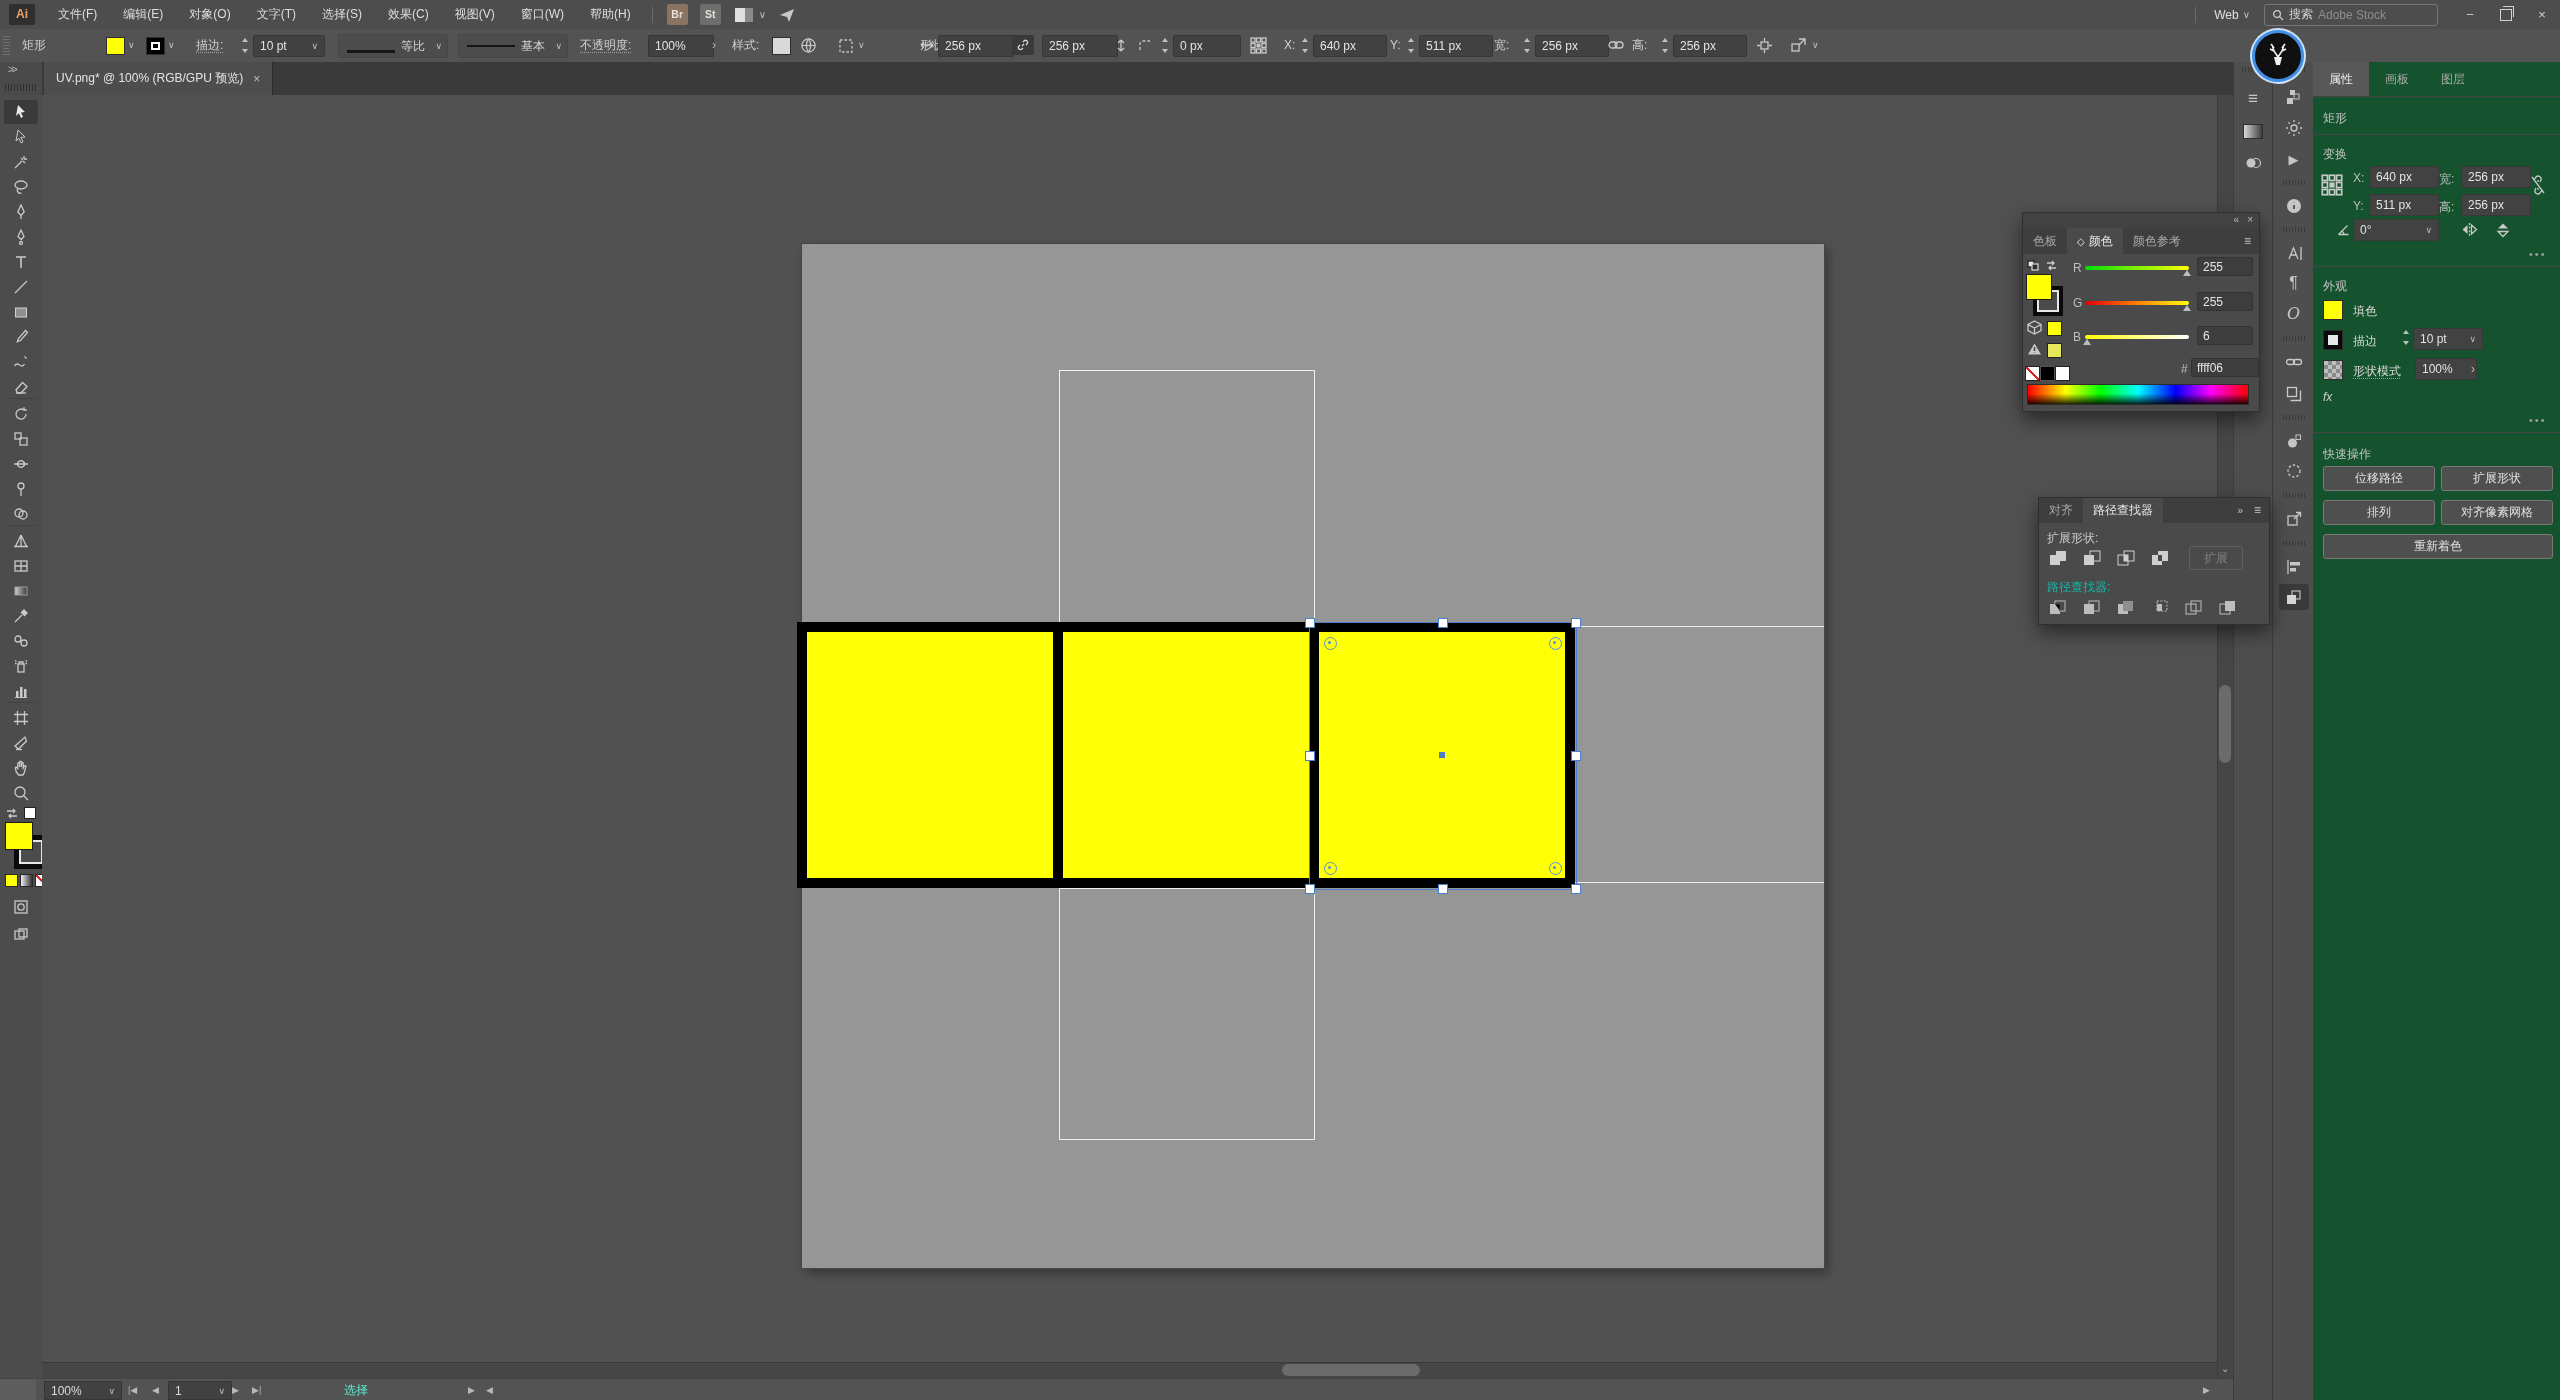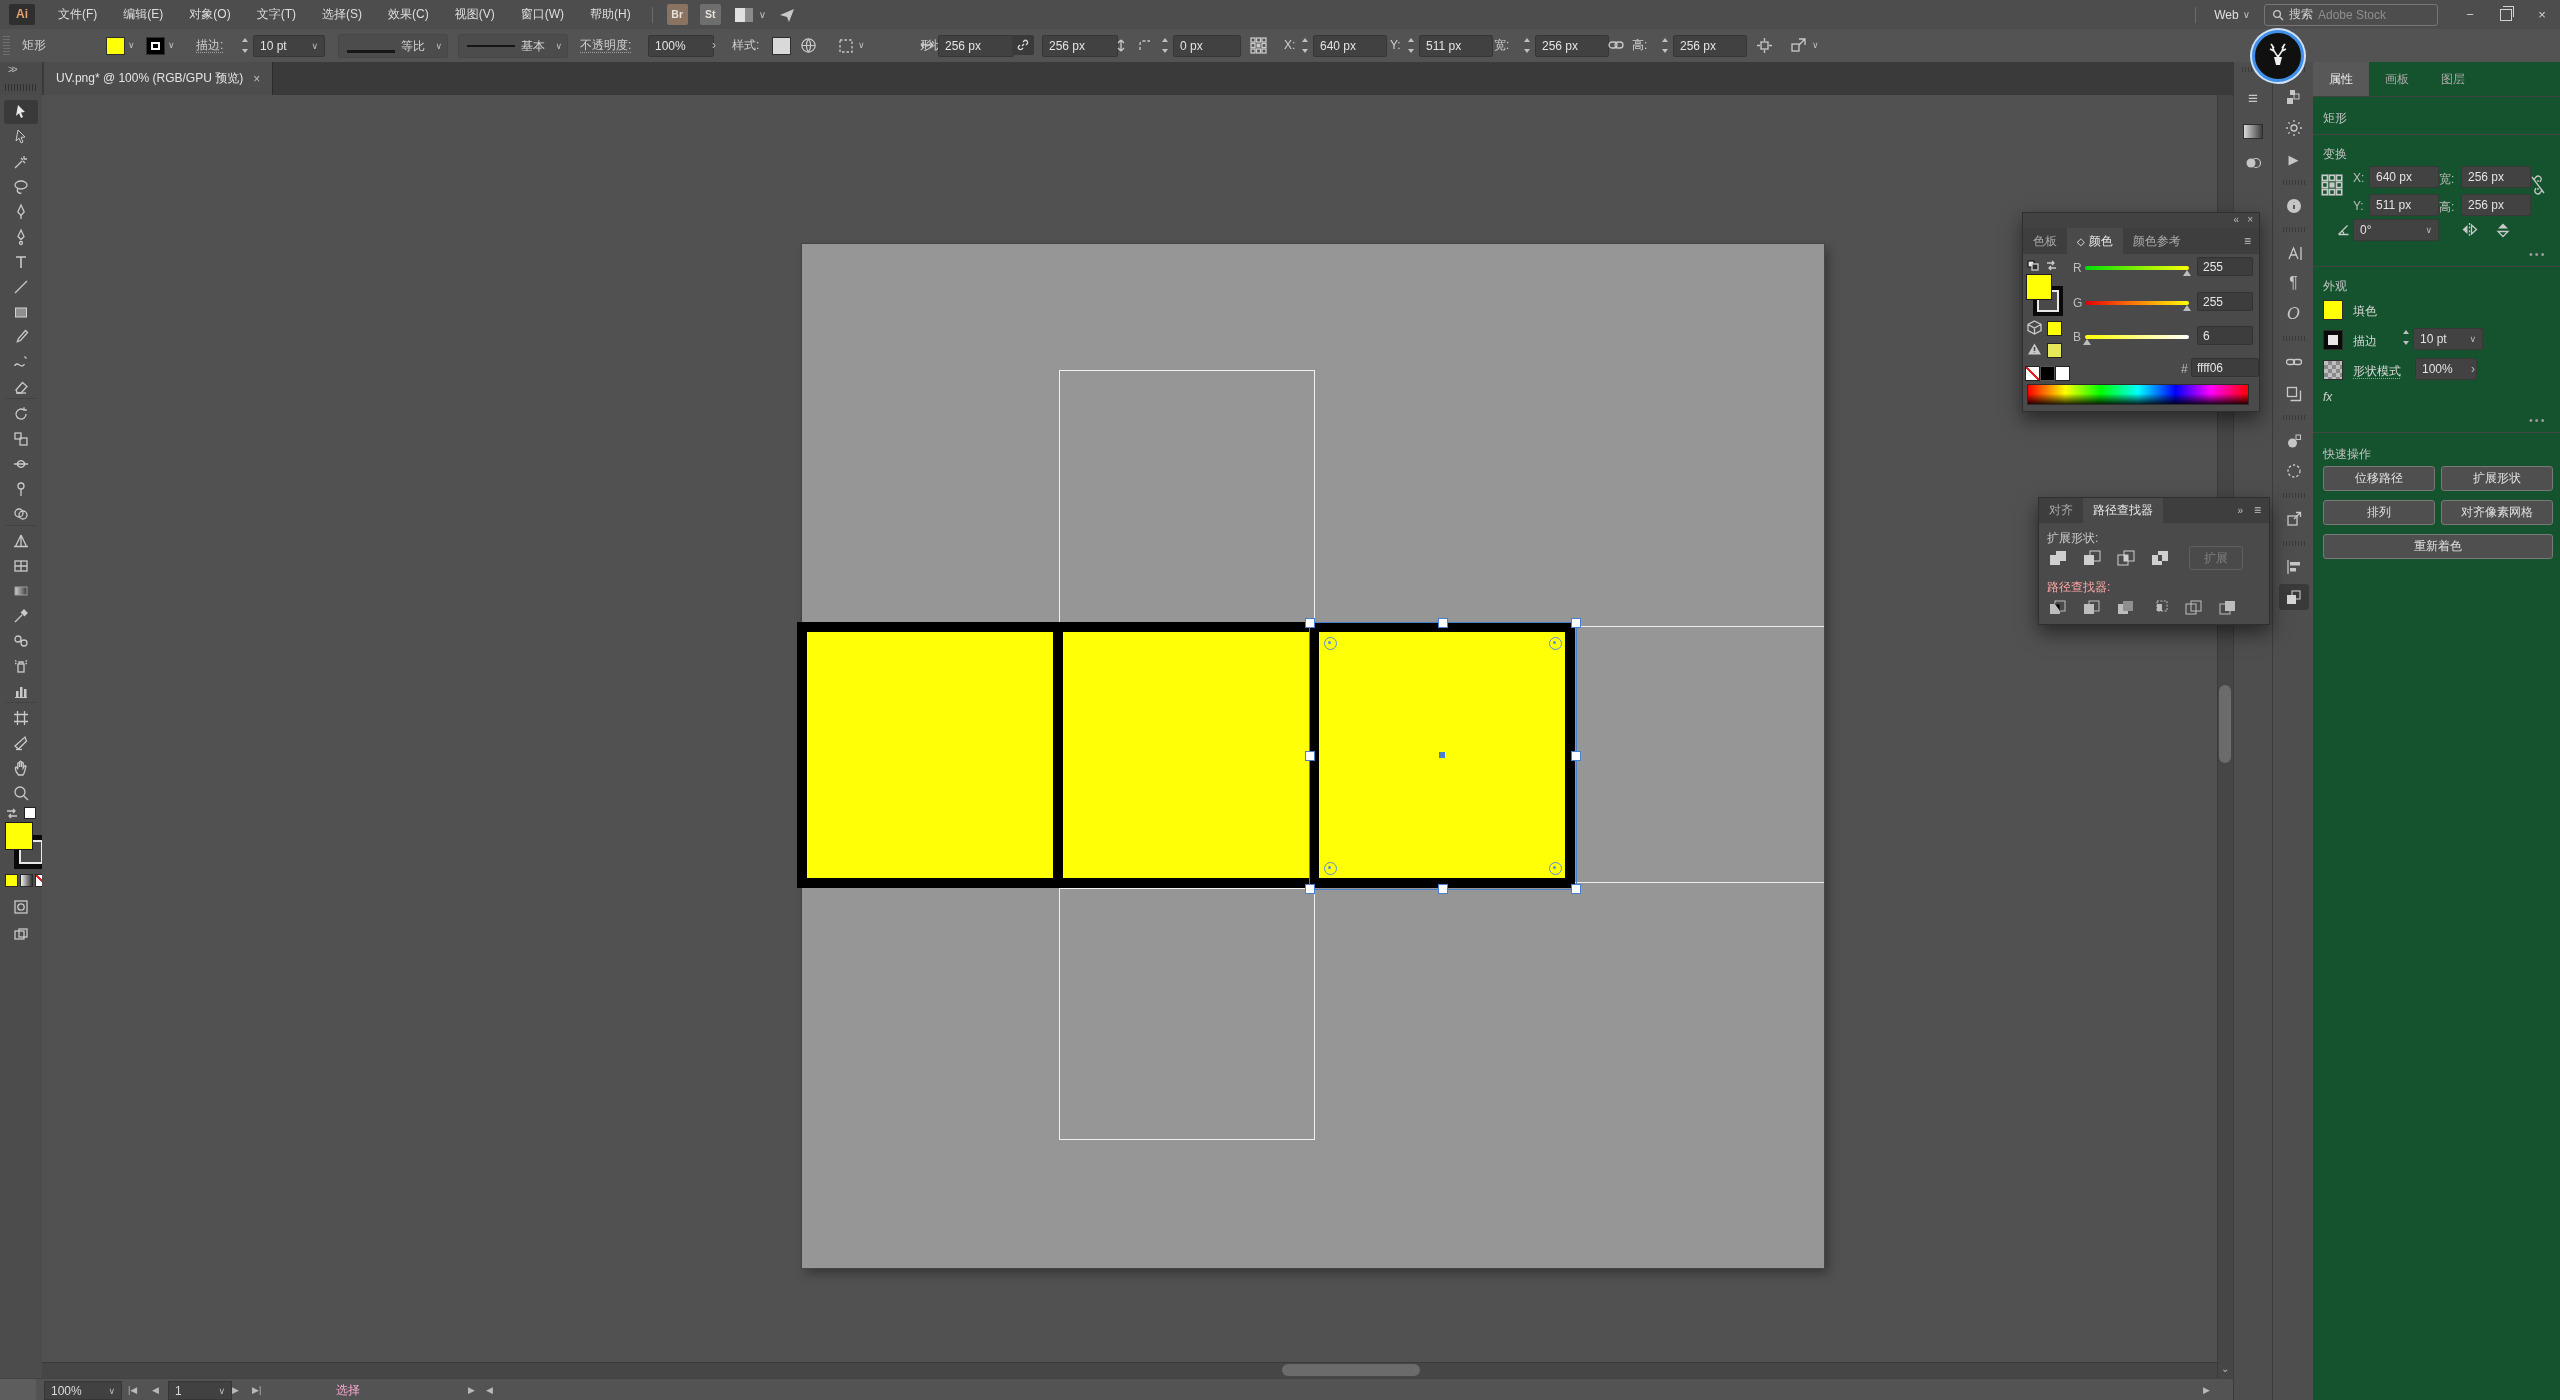--- a/index.html
+++ b/index.html
@@ -942,21 +942,21 @@
           </svg>
         </div>
       <div class="abs pfbtn" style="left:108px;top:24px">
           <svg width="19" height="17" viewBox="0 0 19 17">
             <rect x="1" y="5" width="10" height="10" fill="#cfcfcf"></rect>
             <rect x="7" y="1" width="10" height="10" fill="#cfcfcf"></rect>
             <rect x="7" y="5" width="4" height="6" fill="#4a4a4a"></rect>
           </svg>
         </div>
       <div class="abs pfexp" style="left:150px;top:23px">扩展</div>
-      <div class="abs plab" style="left:8px;top:56px;color:#fca5a5">路径查找器:</div>
+      <div class="abs plab" style="left:8px;top:56px;color:#14b8a6">路径查找器:</div>
       <div class="abs pfbtn" style="left:6px;top:74px">
           <svg width="18" height="16" viewBox="0 0 18 16">
             <rect x="1" y="4" width="10" height="10" fill="#bdbdbd"></rect>
             <rect x="6" y="1" width="10" height="10" fill="none" stroke="#bdbdbd"></rect>
             <path d="M6 4h5v7" stroke="#4a4a4a"></path>
           </svg>
         </div>
       <div class="abs pfbtn" style="left:40px;top:74px">
           <svg width="18" height="16" viewBox="0 0 18 16">
             <rect x="6" y="1" width="10" height="10" fill="none" stroke="#bdbdbd"></rect>
@@ -997,21 +997,21 @@
       <span style="font-size:9px;color:#bdbdbd">∨</span>
     </div>
     <div class="abs nico" style="left:128px"><span>|</span><span>◀</span></div>
     <div class="abs nico" style="left:152px">◀</div>
     <div class="abs sfld" style="left:168px;width:50px;justify-content:space-between">
       <span>1</span>
       <span style="font-size:9px;color:#bdbdbd">∨</span>
     </div>
     <div class="abs nico" style="left:232px">▶</div>
     <div class="abs nico" style="left:252px"><span>▶</span><span>|</span></div>
-    <div class="abs" style="left:336px;top:0;line-height:22px;color:#f9a8d4">选择</div>
+    <div class="abs" style="left:344px;top:0;line-height:22px;color:#5eead4">选择</div>
     <div class="abs nico" style="left:468px">▶</div>
     <div class="abs nico" style="left:486px">◀</div>
     <div class="abs nico" style="left:2203px">▶</div>
   </div>
 
   <div id="avatar" class="abs">
     <svg width="34" height="34" viewBox="0 0 34 34">
       <path d="M17 18l-4-6-2-6M13 12l-4-2M13 9l-3-4M17 18l4-6 2-6M21 12l4-2M21 9l3-4" stroke="#f0f0f0" stroke-width="1.6" fill="none"></path>
       <path d="M13 18h8l-2 8h-4z" fill="#f0f0f0"></path>
     </svg>

